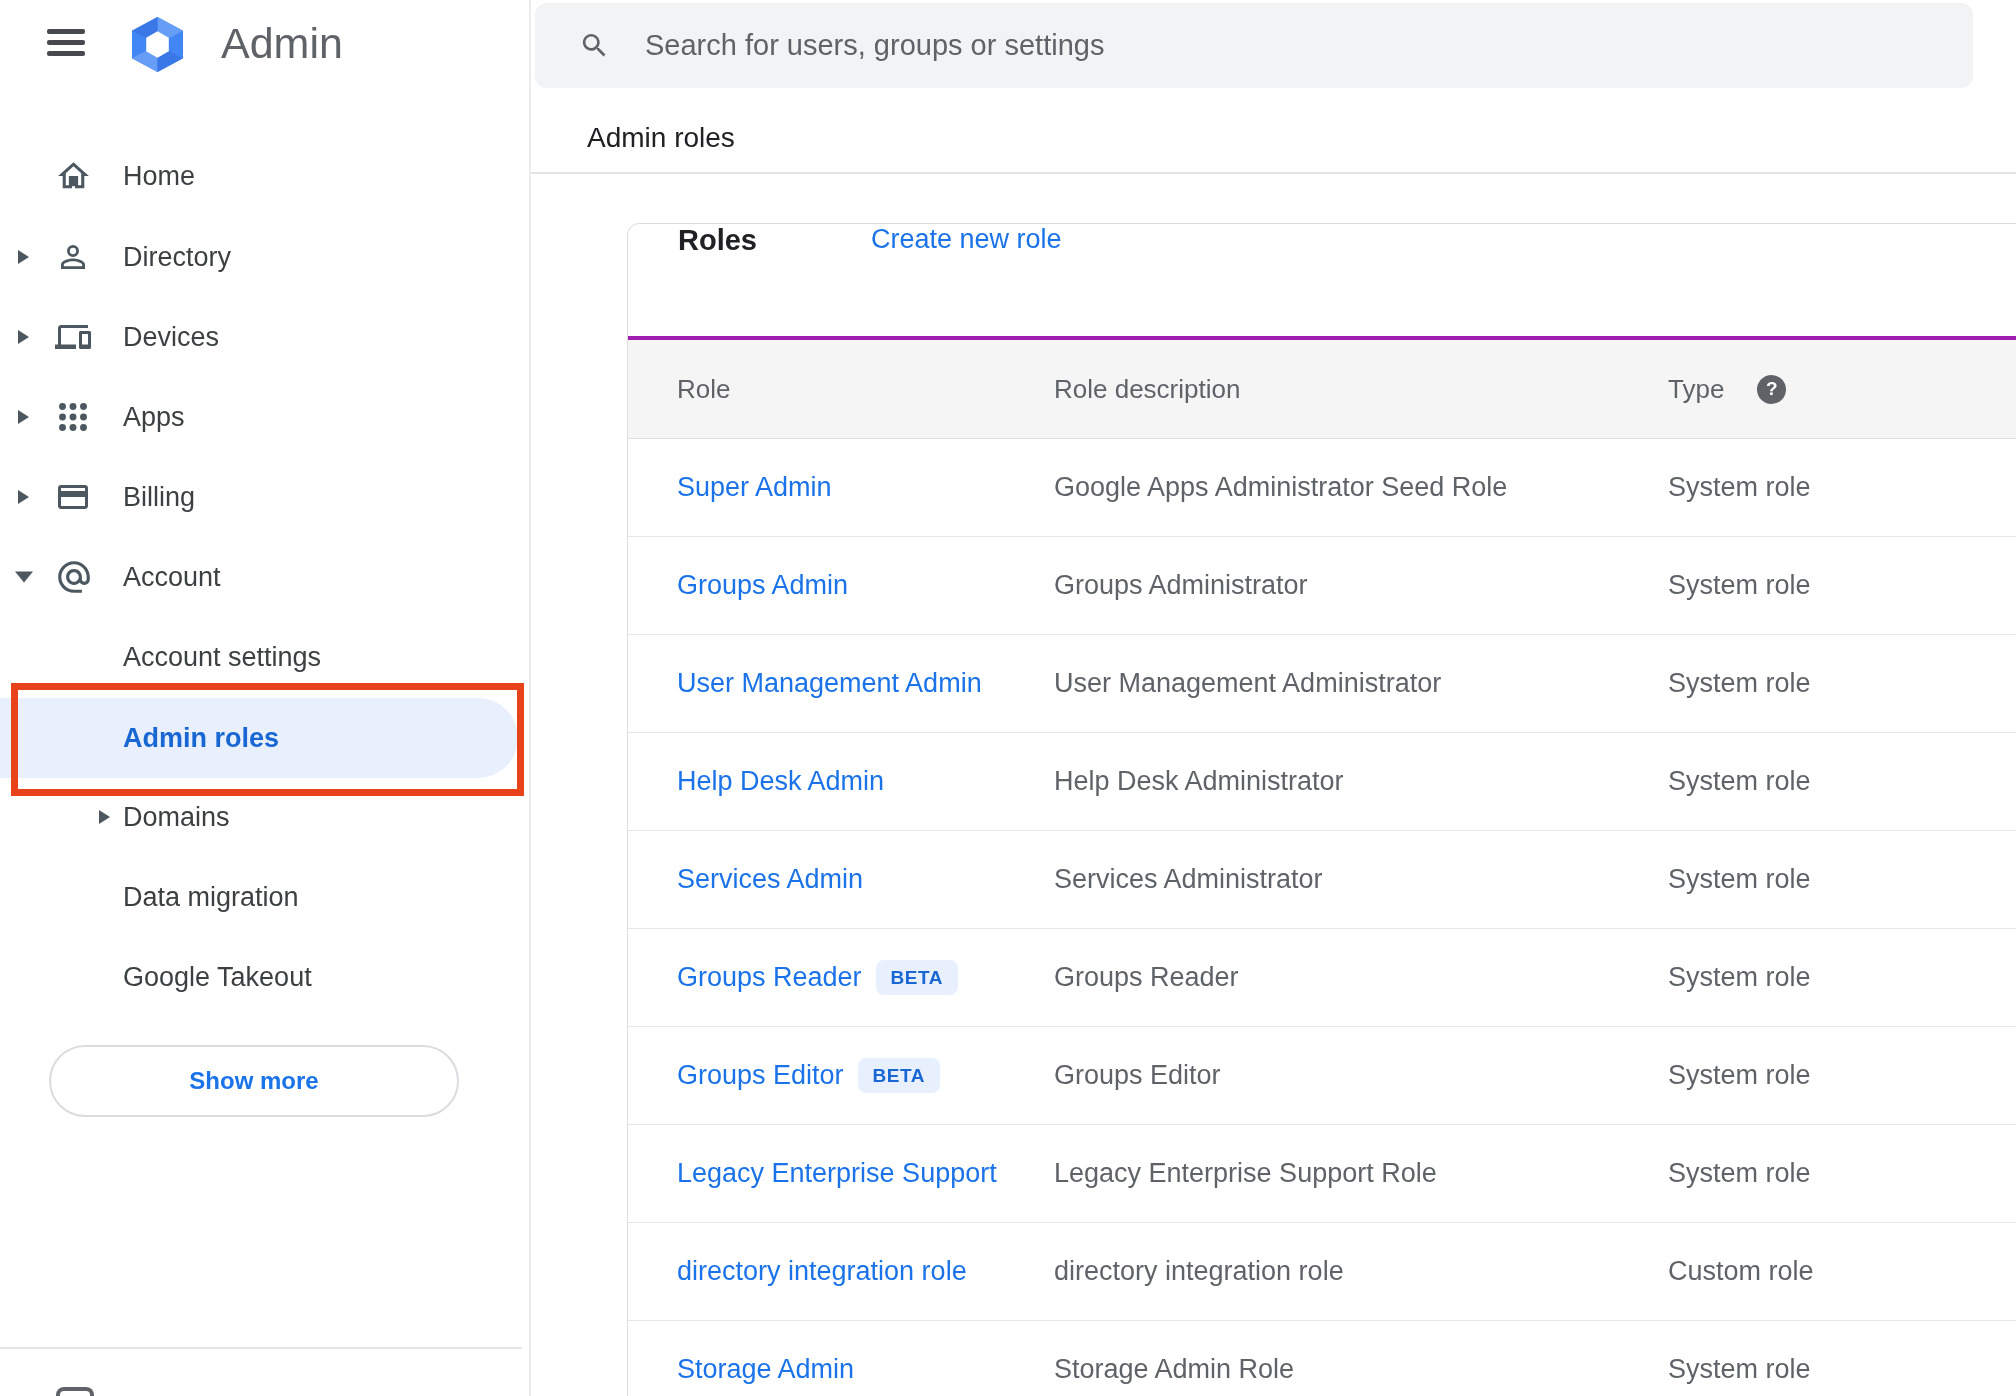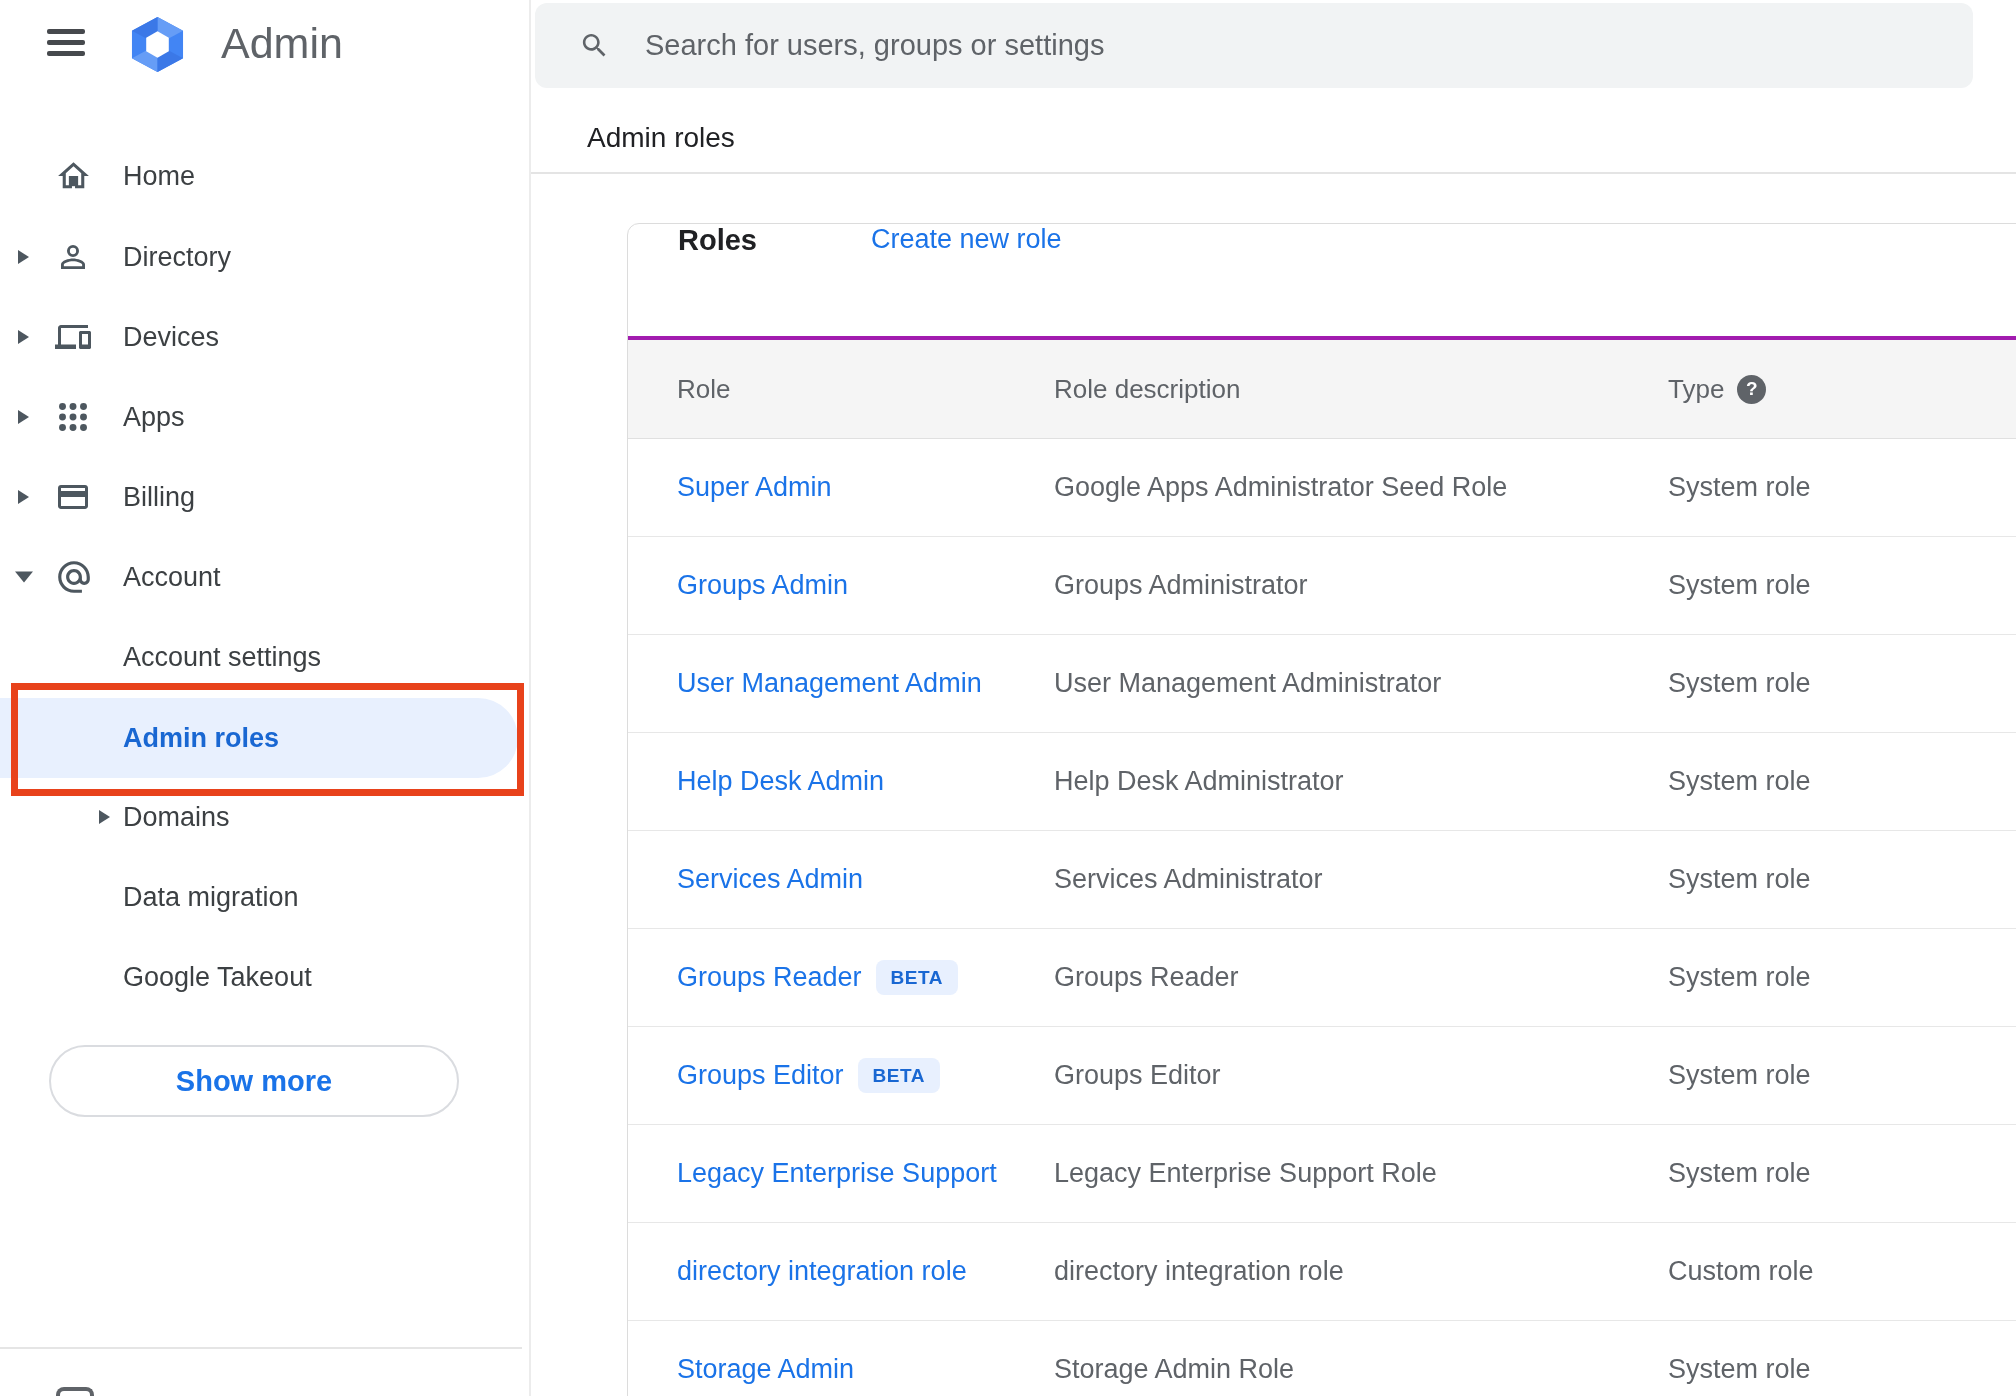--- a/index.html
+++ b/index.html
@@ -23,41 +23,41 @@
   .tri-right { position:absolute; left:18px; top:50%; transform:translateY(-50%); width:0; height:0;
     border-top:7px solid transparent; border-bottom:7px solid transparent; border-left:11px solid #4d575f; }
   .tri-right.indent { left:99px; }
   .tri-down { position:absolute; left:15px; top:50%; transform:translateY(-50%); width:0; height:0;
     border-left:9px solid transparent; border-right:9px solid transparent; border-top:11px solid #4d575f; }
   .active-pill { background:#e8f0fe; width:518px; border-radius:0 40px 40px 0; }
   .active-pill .label { color:#1967d2; font-weight:700; }
   .annotation-box { position:absolute; left:11px; top:683px; width:513px; height:113px; border:7px solid #e8421b; pointer-events:none; z-index:5; }
   .show-more { position:absolute; left:49px; top:1045px; width:410px; height:72px; border:2px solid #dadce0; border-radius:36px;
     display:flex; align-items:center; justify-content:center; background:#fff; cursor:pointer; }
-  .show-more span { color:#1a73e8; font-size:29px; font-weight:700; }
+  .show-more span { color:#1a73e8; font-size:24px; font-weight:700; }
   .sidebar-bottom-divider { position:absolute; left:0; top:1347px; width:522px; height:2px; background:#e5e5e5; }
   .bottom-partial-icon { position:absolute; left:56px; top:1387px; width:38px; height:14px;
     border:4px solid #5f6368; border-bottom:none; border-radius:8px 8px 0 0; }
   
   .search-bar { position:absolute; left:535px; top:3px; width:1438px; height:85px; background:#f1f3f4; border-radius:12px; z-index:1; }
   .search-bar svg { position:absolute; left:44px; top:27px; }
   .search-input { position:absolute; left:110px; top:0; width:1280px; height:85px; border:none; outline:none; background:transparent;
     font-family:inherit; font-size:29px; color:#3c4043; }
   .search-input::placeholder { color:#5f6368; opacity:1; }
   .breadcrumb { position:absolute; left:587px; top:122px; font-size:28px; color:#202124; }
   .top-divider { position:absolute; left:531px; top:172px; width:1485px; height:2px; background:#e4e4e4; }
   .card { position:absolute; left:627px; top:223px; width:1390px; height:1180px; background:#fff;
     border:1px solid #dcdcdc; border-radius:12px 0 0 0; }
   .card-header { position:relative; height:112px; display:flex; align-items:flex-start; padding-left:50px;gap:32px; }
   .card-title { font-size:29px; font-weight:700; color:#202124; }
   .create-link { margin-left:82px; font-size:27px; color:#1a73e8; cursor:pointer; text-decoration:none; }
   .thead { height:103px; background:#f5f5f5; border-top:4px solid #a21caf; border-bottom:1px solid #e0e0e0; }
   .thead, .trow { display:grid; grid-template-columns:377px 614px auto; align-items:center; padding-left:49px; }
   .thead .th { font-size:26px; color:#5f6368; }
-  .th-type { display:flex; align-items:center; }
+  .th-type { display:flex; align-items:center;gap:20px; }
   .help-icon { display:inline-flex; align-items:center; justify-content:center; width:29px; height:29px; margin-left:13px;
     border-radius:50%; background:#5f6368; color:#fff; font-size:19px; font-weight:700; }
   .trow { height:98px; border-bottom:1px solid #e7e7e7; }
   .role-cell { display:flex; align-items:center; }
   .role-link { font-size:27px; color:#1a73e8; text-decoration:none; cursor:pointer; white-space:nowrap; }
   .beta { display:inline-block; margin-left:14px; padding:8px 15px; background:#e8f0fe; color:#1967d2;
     font-size:19px; font-weight:700; letter-spacing:0.5px; border-radius:8px; line-height:1;text-align:center; }
   .desc-cell, .type-cell { font-size:27px; color:#5f6368; white-space:nowrap; }
 </style>
 </head>

